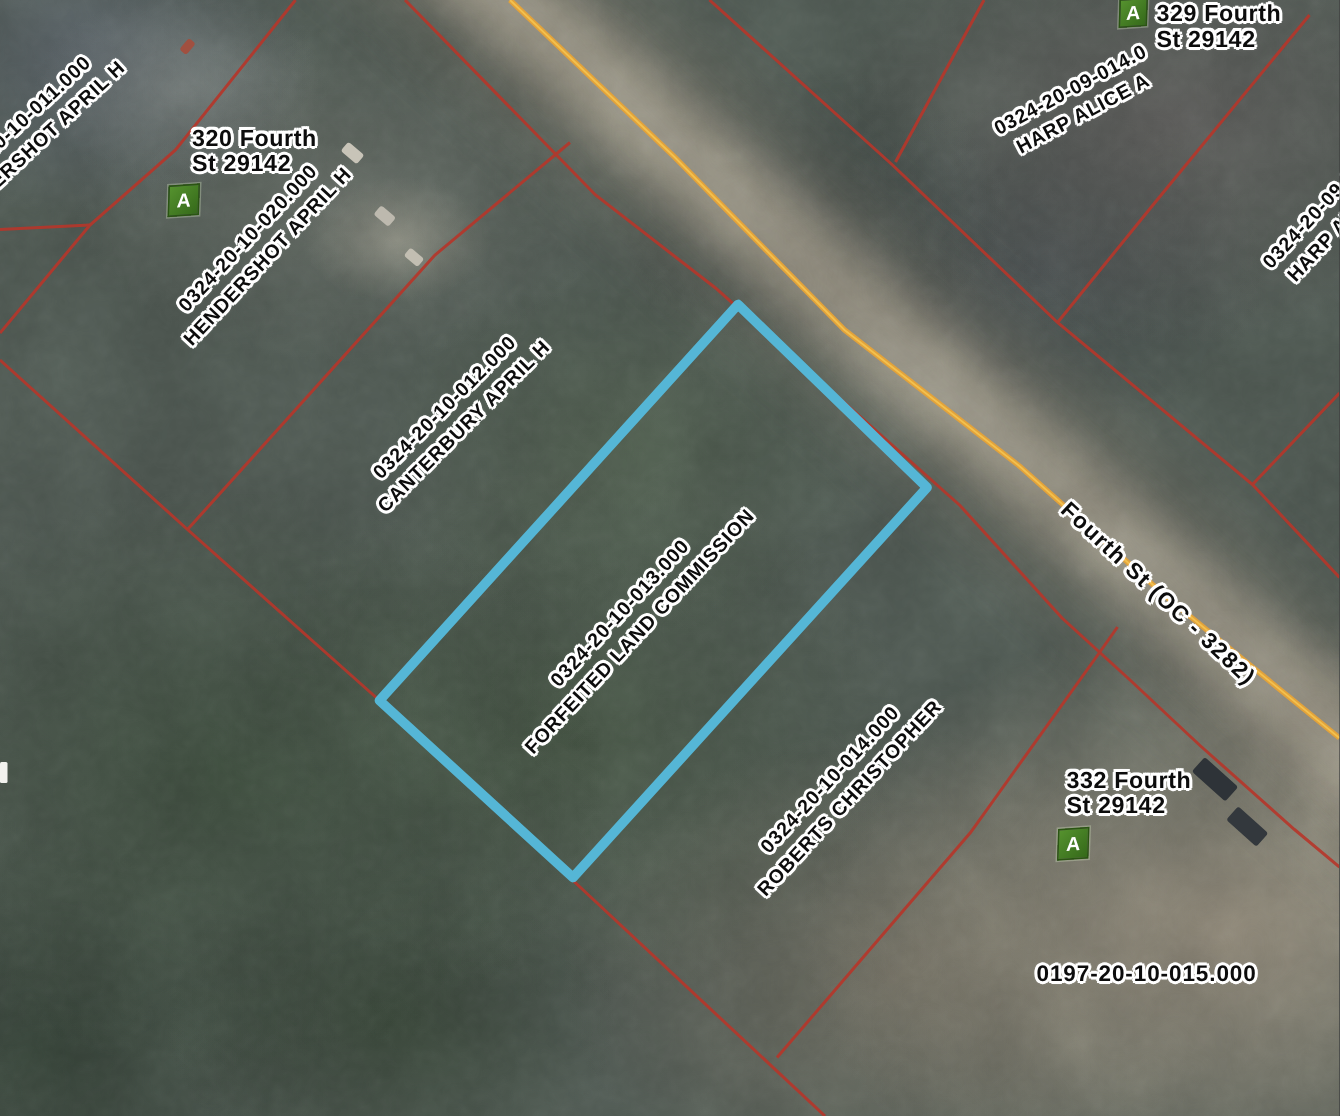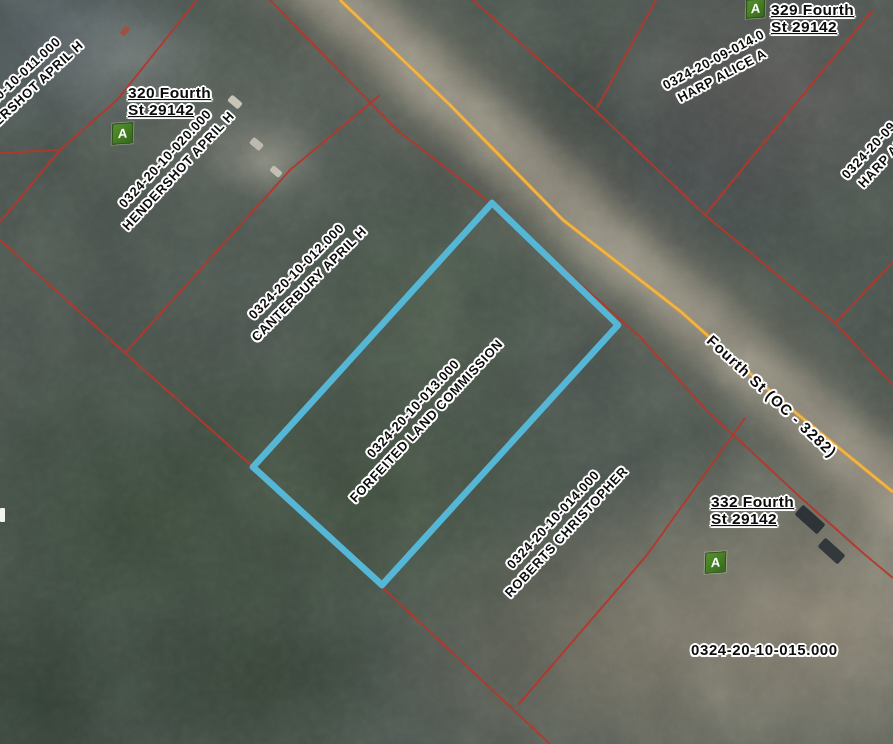--- a/index.html
+++ b/index.html
@@ -48,21 +48,21 @@
     position:absolute;z-index:5;color:#0c0c0c;font-weight:bold;white-space:nowrap;
     text-shadow:
       -1.5px -1.5px 0 #fff, 1.5px -1.5px 0 #fff, -1.5px 1.5px 0 #fff, 1.5px 1.5px 0 #fff,
       0 -2px 0 #fff, 0 2px 0 #fff, -2px 0 0 #fff, 2px 0 0 #fff, 0 0 3px #fff;
   }
   .plabel{
     left:var(--x);top:var(--y);
     transform:translate(-50%,-50%) rotate(var(--r));
     font-size:13px;line-height:18px;letter-spacing:.6px;text-align:center;
   }
-  .addr{font-size:15.5px;line-height:17px;letter-spacing:.4px;z-index:6;text-decoration:underline;}
+  .addr{font-size:15.5px;line-height:17px;letter-spacing:.4px;z-index:6;}
   .flat{font-size:15px;line-height:20px;letter-spacing:.6px;z-index:5;}
   .road-name{
     left:772px;top:396px;transform:translate(-50%,-50%) rotate(43deg);
     font-size:15px;letter-spacing:1px;z-index:5;
   }
   .amarker{
     position:absolute;width:19px;height:19px;z-index:6;
     background:linear-gradient(135deg,#55922e,#35691a);
     border:1px solid #2a5512;
     color:#fff;font-weight:bold;font-size:13px;font-family:"Liberation Sans",sans-serif;
@@ -141,42 +141,42 @@
   <div class="lbl plabel" style="--x:718px;--y:68px;--r:-28deg">
     <div>0324-20-09-014.0</div>
     <div>HARP ALICE A</div>
   </div>
   <div class="lbl plabel" style="--x:880px;--y:152px;--r:-47deg">
     <div>0324-20-09-0</div>
     <div>HARP ALIC</div>
   </div>
 
   <div class="lbl flat" style="left:691px;top:640px;">
-    <div>0324-20-10-015.000</div>
+    <div>0197-20-10-015.000</div>
   </div>
 
   <div class="lbl road-name">Fourth St (OC - 3282)</div>
 
   <div class="lbl addr" style="left:128px;top:84px;">
     <div>320 Fourth</div>
     <div>St 29142</div>
   </div>
   <div class="amarker" style="left:112px;top:123px;">
     <span>A</span>
   </div>
 
   <div class="lbl addr" style="left:771px;top:1px;">
     <div>329 Fourth</div>
     <div>St 29142</div>
   </div>
   <div class="amarker" style="left:746px;top:-1px;width:17px;height:17px;">
     <span>A</span>
   </div>
 
-  <div class="lbl addr" style="left:711px;top:493px;">
+  <div class="lbl addr" style="left:711px;top:512px;">
     <div>332 Fourth</div>
     <div>St 29142</div>
   </div>
   <div class="amarker" style="left:705px;top:552px;">
     <span>A</span>
   </div>
 
   <div class="fragment" style="left:0;top:508px;width:5px;height:14px;"></div>
 
 </div>

